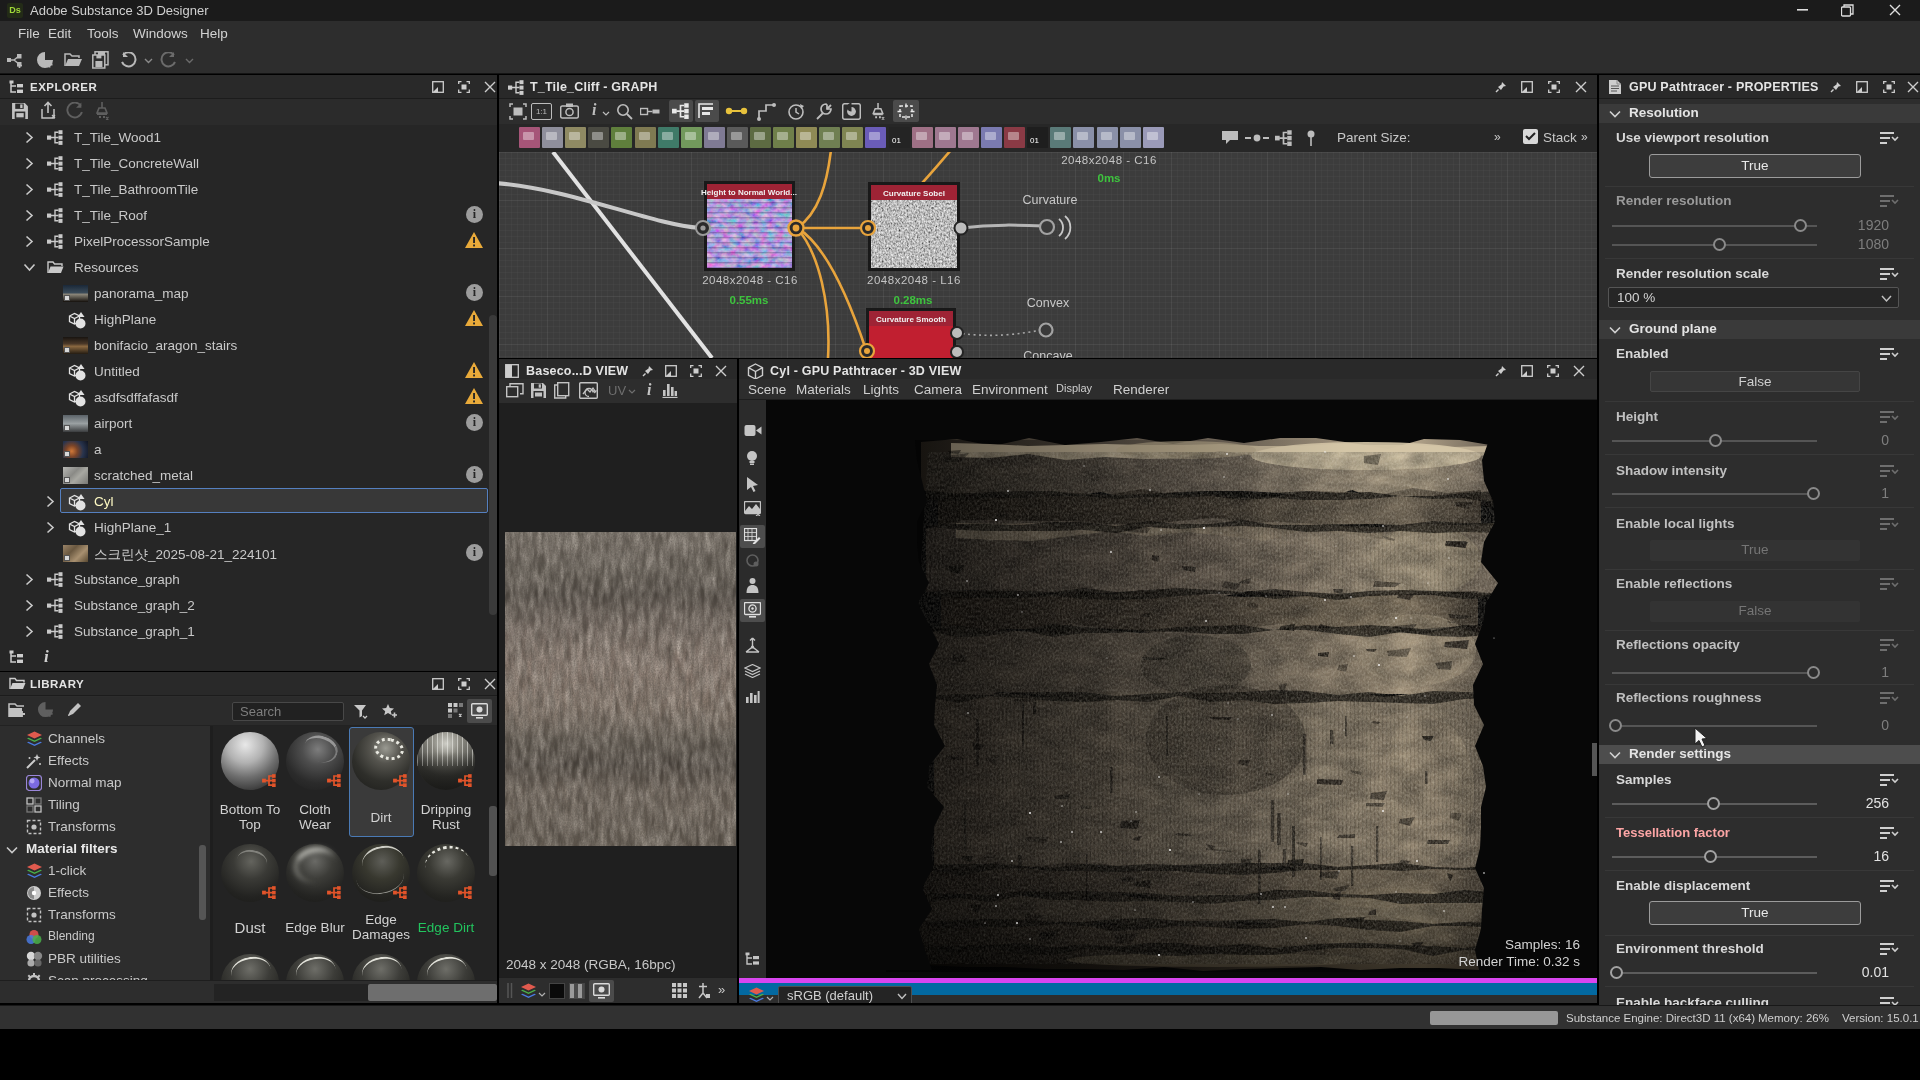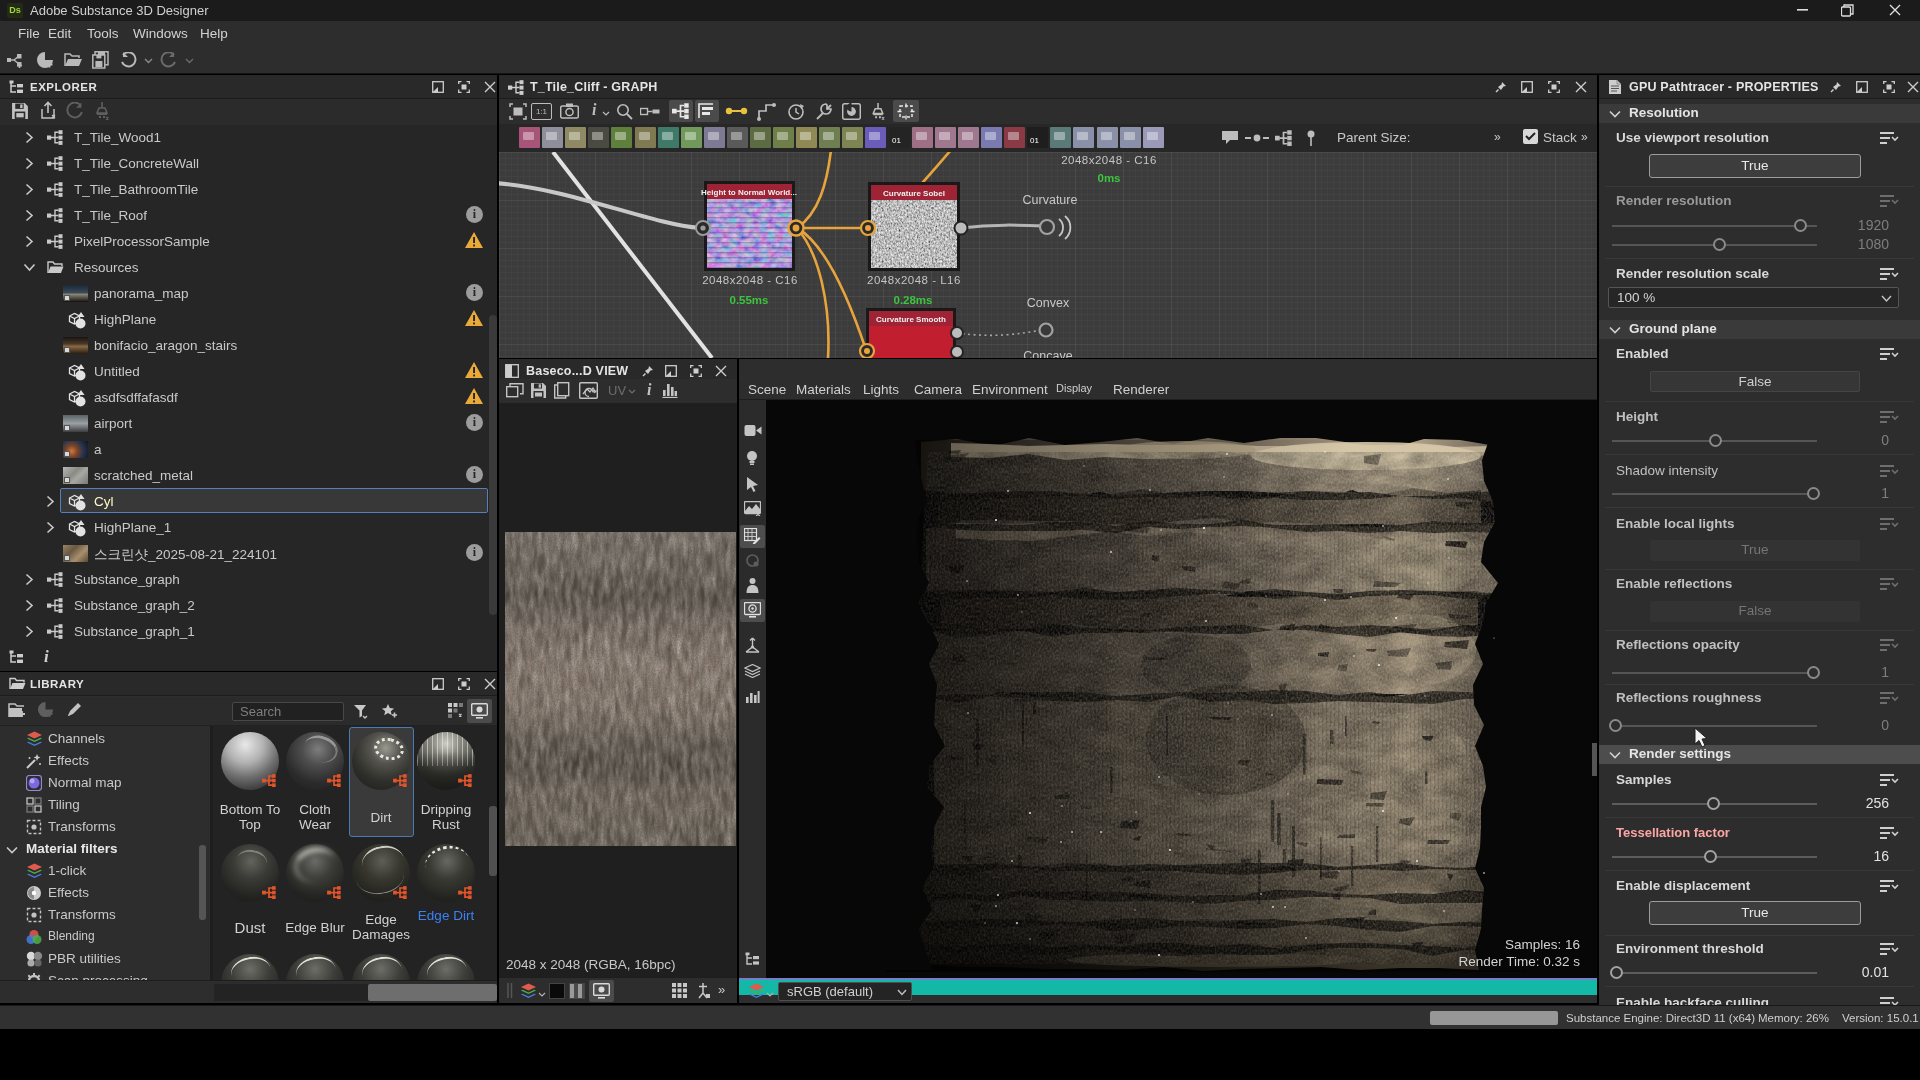--- a/index.html
+++ b/index.html
@@ -527,21 +527,21 @@
       <svg class="abs" style="left:458px;top:160px" width="14" height="13" viewBox="0 0 16 15">
         <rect x="0" y="5.4" width="4.4" height="4.4" fill="#e2542a"></rect>
         <path d="M4 7.6 h4.4 M8 7.6 V2.3 h3.5 M8 7.6 V12.9 h3.5 M8 7.6 h3.5" stroke="#e2542a" stroke-width="2" fill="none"></path>
         <rect x="11.5" y="0.2" width="4.2" height="4.2" fill="#e2542a"></rect>
         <rect x="11.5" y="5.5" width="4.2" height="4.2" fill="#e2542a"></rect>
         <rect x="11.5" y="10.8" width="4.2" height="4.2" fill="#e2542a"></rect>
       </svg>
 <div class="abs" style="left:218px;top:194px;width:64px;text-align:center;font-size:15px;color:#d2d2d2;line-height:15px">Dust</div>
 <div class="abs" style="left:283px;top:194px;width:64px;text-align:center;font-size:13.5px;color:#d2d2d2;line-height:15px">Edge Blur</div>
 <div class="abs" style="left:349px;top:186px;width:64px;text-align:center;font-size:13.5px;color:#d2d2d2;line-height:15px">Edge<br>Damages</div>
-<div class="abs" style="left:414px;top:182px;width:64px;text-align:center;font-size:13.5px;color:#3b82f6;line-height:15px">Edge Dirt</div>
+<div class="abs" style="left:414px;top:194px;width:64px;text-align:center;font-size:13.5px;color:#22c55e;line-height:15px">Edge Dirt</div>
 <div class="abs" style="left:221px;top:228px;width:58px;height:58px;border-radius:50%;background:radial-gradient(circle at 50% 26%,#6e6e68 0%,#3c3c38 38%,#242421 72%,#181816 100%)"></div>
       <div class="abs" style="left:231px;top:231px;width:40px;height:30px;border-radius:50%;border-top:2.5px solid #e2e2da;transform:rotate(-10deg)"></div>
 <div class="abs" style="left:286px;top:228px;width:58px;height:58px;border-radius:50%;background:radial-gradient(circle at 50% 26%,#6e6e68 0%,#3c3c38 38%,#242421 72%,#181816 100%)"></div>
       <div class="abs" style="left:296px;top:231px;width:40px;height:30px;border-radius:50%;border-top:2.5px solid #e2e2da;transform:rotate(-10deg)"></div>
 <div class="abs" style="left:352px;top:228px;width:58px;height:58px;border-radius:50%;background:radial-gradient(circle at 50% 26%,#6e6e68 0%,#3c3c38 38%,#242421 72%,#181816 100%)"></div>
       <div class="abs" style="left:362px;top:231px;width:40px;height:30px;border-radius:50%;border-top:2.5px solid #e2e2da;transform:rotate(-10deg)"></div>
 <div class="abs" style="left:417px;top:228px;width:58px;height:58px;border-radius:50%;background:radial-gradient(circle at 50% 26%,#6e6e68 0%,#3c3c38 38%,#242421 72%,#181816 100%)"></div>
       <div class="abs" style="left:427px;top:231px;width:40px;height:30px;border-radius:50%;border-top:2.5px solid #e2e2da;transform:rotate(-10deg)"></div>
     <div class="abs" style="left:489px;top:80px;width:8px;height:70px;background:#505050;border-radius:3px"></div>
   </div>
@@ -937,20 +937,41 @@
       </svg>
     <svg class="abs" style="left:196px;top:4px" width="16" height="17" viewBox="0 0 16 17">
         <path d="M8 1 v10 M4 4.5 h8 M8 11 l-4 5 M8 11 l4 5" stroke="#c8c8c8" stroke-width="1.5" fill="none"></path>
         <rect x="11" y="12" width="4" height="4" fill="#c8c8c8"></rect>
       </svg>
     <div class="abs" style="left:219px;top:4px;font-size:13px;color:#c8c8c8">»</div>
   </div>
 </div>
 
 <div class="panel" style="left:739px;top:359px;width:858px;height:644px;overflow:hidden" id="view3d">
+  <div class="phead">
+    <svg class="abs" style="left:8px;top:4px" width="17" height="17" viewBox="0 0 17 17">
+        <path d="M8.5 1 L15.5 4.7 V12.3 L8.5 16 L1.5 12.3 V4.7 Z M1.5 4.7 L8.5 8.5 L15.5 4.7 M8.5 8.5 V16" fill="none" stroke="#cdcdcd" stroke-width="1.4"></path>
+      </svg>
+    <div class="ptitle" style="left:31px">Cyl - GPU Pathtracer - 3D VIEW</div>
+    <svg class="wicon" style="left:756px" viewBox="0 0 12 12">
+        <path d="M7 1 L11 5 L8.5 5.5 L6 9 L3 6 L6.5 3.5 Z" fill="#cdcdcd"></path>
+        <path d="M3.5 8.5 L1 11" stroke="#cdcdcd" stroke-width="1.4"></path>
+      </svg>
+    <svg class="wicon" style="left:782px" viewBox="0 0 12 12">
+        <rect x="0.7" y="0.7" width="10.6" height="10.6" fill="none" stroke="#cdcdcd" stroke-width="1.3"></rect>
+        <path d="M1 11 L6 6 V11 Z" fill="#cdcdcd"></path>
+      </svg>
+    <svg class="wicon" style="left:808px" viewBox="0 0 12 12">
+        <path d="M0.7 3 V0.7 H3.5 M8.5 0.7 h2.8 V3 M11.3 8.5 v2.8 H8.5 M3.5 11.3 H0.7 V8.5" fill="none" stroke="#cdcdcd" stroke-width="1.3"></path>
+        <rect x="3.5" y="3.5" width="5" height="5" fill="#cdcdcd"></rect>
+      </svg>
+    <svg class="wicon" style="left:834px" viewBox="0 0 12 12">
+        <path d="M1 1 L11 11 M11 1 L1 11" stroke="#cdcdcd" stroke-width="1.4"></path>
+      </svg>
+  </div>
   <div class="abs" style="left:0;top:20px;width:858px;height:21px;background:#2d2d2d;border-bottom:1px solid #1e1e1e">
     <div class="abs" style="left:9px;top:3px;font-size:13.5px;color:#cfcfcf">Scene</div>
     <div class="abs" style="left:57px;top:3px;font-size:13.5px;color:#cfcfcf">Materials</div>
     <div class="abs" style="left:124px;top:3px;font-size:13.5px;color:#cfcfcf">Lights</div>
     <div class="abs" style="left:175px;top:3px;font-size:13.5px;color:#cfcfcf">Camera</div>
     <div class="abs" style="left:233px;top:3px;font-size:13.5px;color:#cfcfcf">Environment</div>
     <div class="abs" style="left:317px;top:3px;font-size:11px;color:#cfcfcf">Display</div>
     <div class="abs" style="left:374px;top:3px;font-size:13.5px;color:#cfcfcf">Renderer</div>
   </div>
   <div class="abs" style="left:0;top:41px;width:27px;height:578px;background:#2b2b2b">
@@ -1342,21 +1363,21 @@
 <circle cx="570" cy="146" r="0.5" fill="#fff" opacity="0.77"></circle>
 <circle cx="506" cy="315" r="0.9" fill="#fff" opacity="0.55"></circle>
 <circle cx="661" cy="415" r="0.5" fill="#fff" opacity="0.56"></circle>
 <circle cx="462" cy="303" r="0.7" fill="#fff" opacity="0.55"></circle>
         </g>
       <text x="814" y="549" font-size="13.5" fill="#d2d2d2" text-anchor="end" font-family="Liberation Sans">Samples: 16</text>
       <text x="814" y="566" font-size="13.5" fill="#d2d2d2" text-anchor="end" font-family="Liberation Sans">Render Time: 0.32 s</text>
     </svg>
     <div class="abs" style="left:826px;top:343px;width:5px;height:33px;background:#555"></div>
   </div>
-  <div class="abs" style="left:0;top:619px;width:858px;height:17px;background:#14b8a6;border-top:1px solid #d946ef">
+  <div class="abs" style="left:0;top:619px;width:858px;height:17px;background:#0369a1;border-top:5px solid #d946ef">
     <svg class="abs" style="left:9px;top:4px" width="17" height="16" viewBox="0 0 17 16">
         <path d="M8.5 0.5 L16 4 L8.5 7.5 L1 4 Z" fill="#e05a4e"></path>
         <path d="M2.5 6.8 L1 7.5 L8.5 11 L16 7.5 L14.5 6.8 L8.5 9.6 Z" fill="#4ab04a"></path>
         <path d="M2.5 10.8 L1 11.5 L8.5 15 L16 11.5 L14.5 10.8 L8.5 13.6 Z" fill="#4a7ae0"></path>
       </svg>
     <svg class="abs" style="left:27px;top:13px" width="8" height="5">
         <path d="M1 1 L4 4 L7 1" stroke="#b0b0b0" stroke-width="1.2" fill="none"></path>
       </svg>
     <div class="abs" style="left:39px;top:3px;width:134px;height:19px;background:#242424;border:1px solid #4e4e4e;border-radius:2px">
       <div class="abs" style="left:8px;top:1px;font-size:13px;color:#d0d0d0">sRGB (default)</div>
@@ -1447,21 +1468,21 @@
 <div class="abs" style="left:17px;top:334px;font-size:13.5px;font-weight:700;color:#c0c0c0">Height</div>
     <svg class="abs" style="left:280px;top:335px" width="20" height="15" viewBox="0 0 20 15">
       <path d="M1 2 h14 M1 7 h10" stroke="#6e6e6e" stroke-width="2"></path>
       <path d="M13 6 l3 3 3 -3" fill="none" stroke="#6e6e6e" stroke-width="1.6"></path>
       <path d="M1 12 h7" stroke="#6e6e6e" stroke-width="2"></path>
     </svg>
 <div class="track" style="left:13px;top:365px;width:205px;background:#555"></div>
     <div class="knob" style="left:110px;top:359px;border-color:#8a8a8a"></div>
 <div class="abs" style="left:200px;top:357px;width:90px;text-align:right;font-size:14px;color:#7e7e7e">0</div>
 <div class="divline" style="top:379px"></div>
-<div class="abs" style="left:17px;top:388px;font-size:13.5px;font-weight:400;color:#c0c0c0">Shadow intensity</div>
+<div class="abs" style="left:17px;top:388px;font-size:13.5px;font-weight:700;color:#c0c0c0">Shadow intensity</div>
     <svg class="abs" style="left:280px;top:389px" width="20" height="15" viewBox="0 0 20 15">
       <path d="M1 2 h14 M1 7 h10" stroke="#6e6e6e" stroke-width="2"></path>
       <path d="M13 6 l3 3 3 -3" fill="none" stroke="#6e6e6e" stroke-width="1.6"></path>
       <path d="M1 12 h7" stroke="#6e6e6e" stroke-width="2"></path>
     </svg>
 <div class="track" style="left:13px;top:418px;width:205px;background:#555"></div>
     <div class="knob" style="left:208px;top:412px;border-color:#8a8a8a"></div>
 <div class="abs" style="left:200px;top:410px;width:90px;text-align:right;font-size:14px;color:#7e7e7e">1</div>
 <div class="divline" style="top:432px"></div>
 <div class="abs" style="left:17px;top:441px;font-size:13.5px;font-weight:700;color:#c0c0c0">Enable local lights</div>

